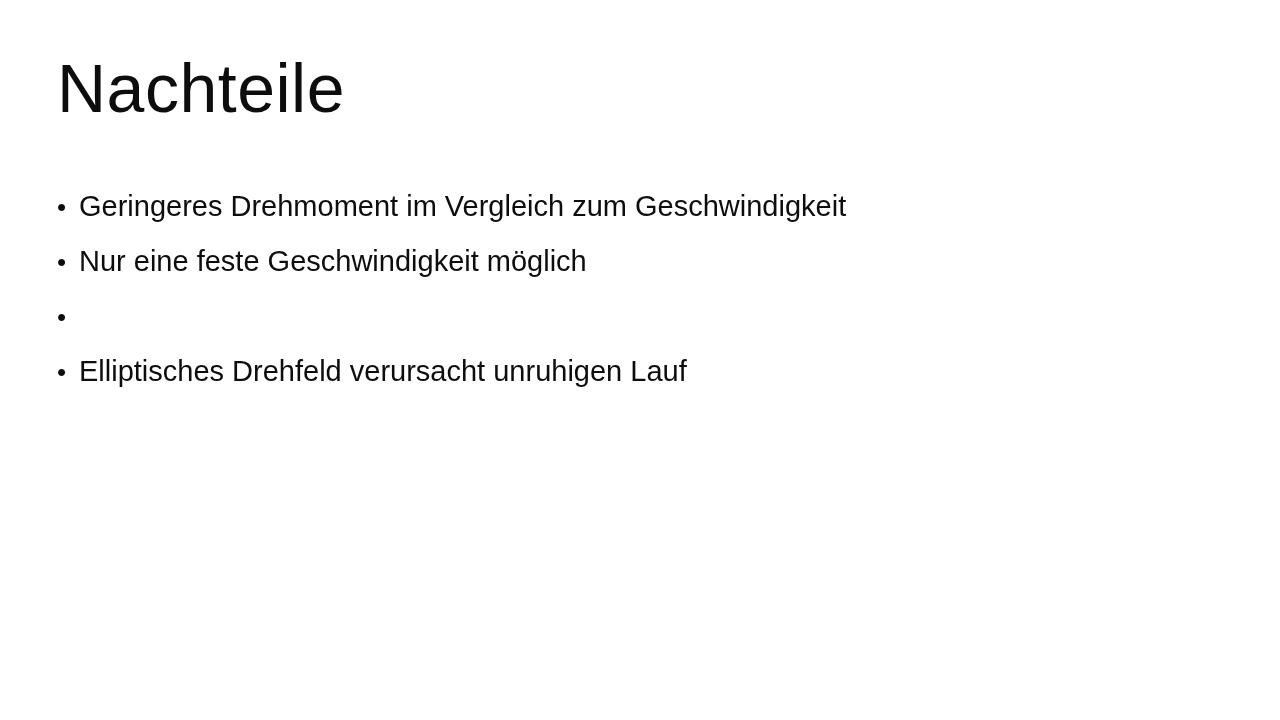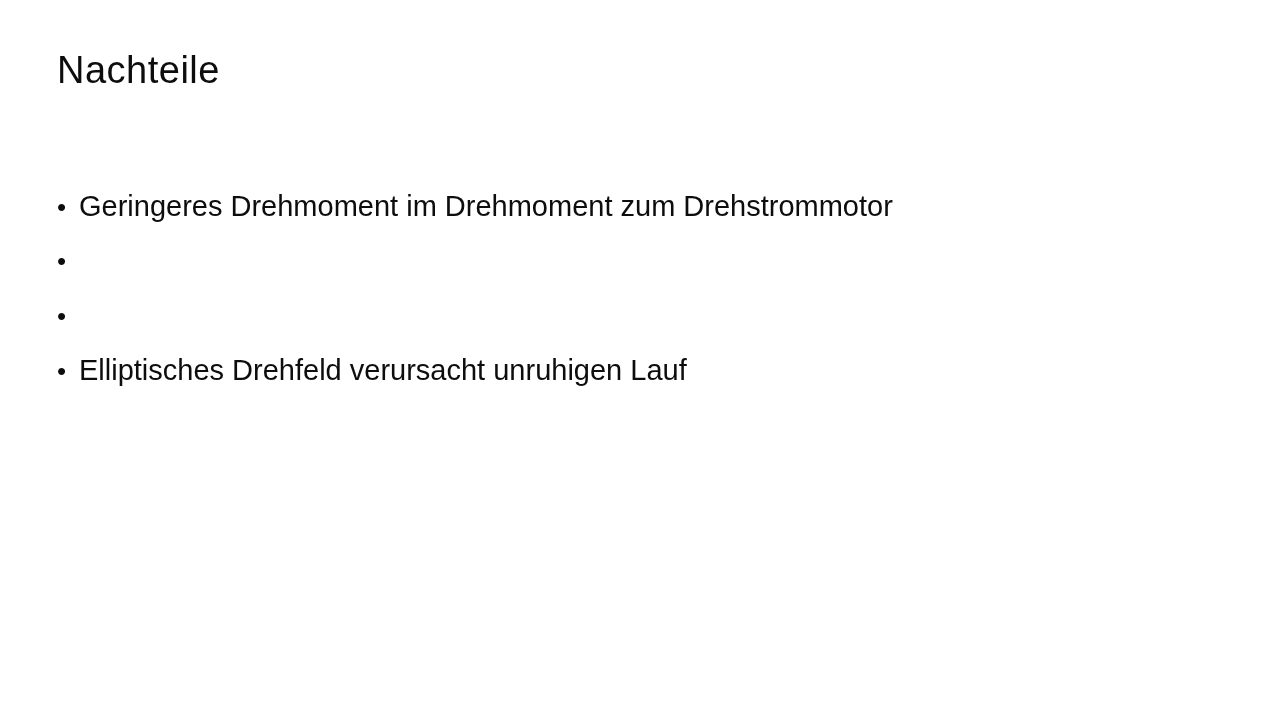--- a/index.html
+++ b/index.html
@@ -18,21 +18,21 @@
   .slide {
     position: absolute;
     inset: 0;
     background: #ffffff;
   }
   .slide-title {
     position: absolute;
     left: 57px;
     top: 48px;
     margin: 0;
-    font-size: 38px;
+    font-size: 68px;
     font-weight: 400;
     line-height: 1.2;
     letter-spacing: 0.5px;
     color: #0d0d0d;
   }
   .bullet-list {
     position: absolute;
     left: 57px;
     top: 179px;
     margin: 0;
@@ -59,24 +59,25 @@
 </head>
 <body>
 
 <div class="slide">
 
   <h1 class="slide-title">Nachteile</h1>
 
   <ul class="bullet-list">
     <li class="list-item">
       <span class="bullet-marker">•</span>
-      <span class="item-text">Geringeres Drehmoment im Drehmoment zum Drehstrommotor</span>
+      <span class="item-text">Geringeres Drehmoment im Vergleich zum Geschwindigkeit</span>
     </li>
     <li class="list-item">
       <span class="bullet-marker">•</span>
+      <span class="item-text">Nur eine feste Geschwindigkeit möglich</span>
     </li>
     <li class="list-item">
       <span class="bullet-marker">•</span>
     </li>
     <li class="list-item">
       <span class="bullet-marker">•</span>
       <span class="item-text">Elliptisches Drehfeld verursacht unruhigen Lauf</span>
     </li>
   </ul>
 

